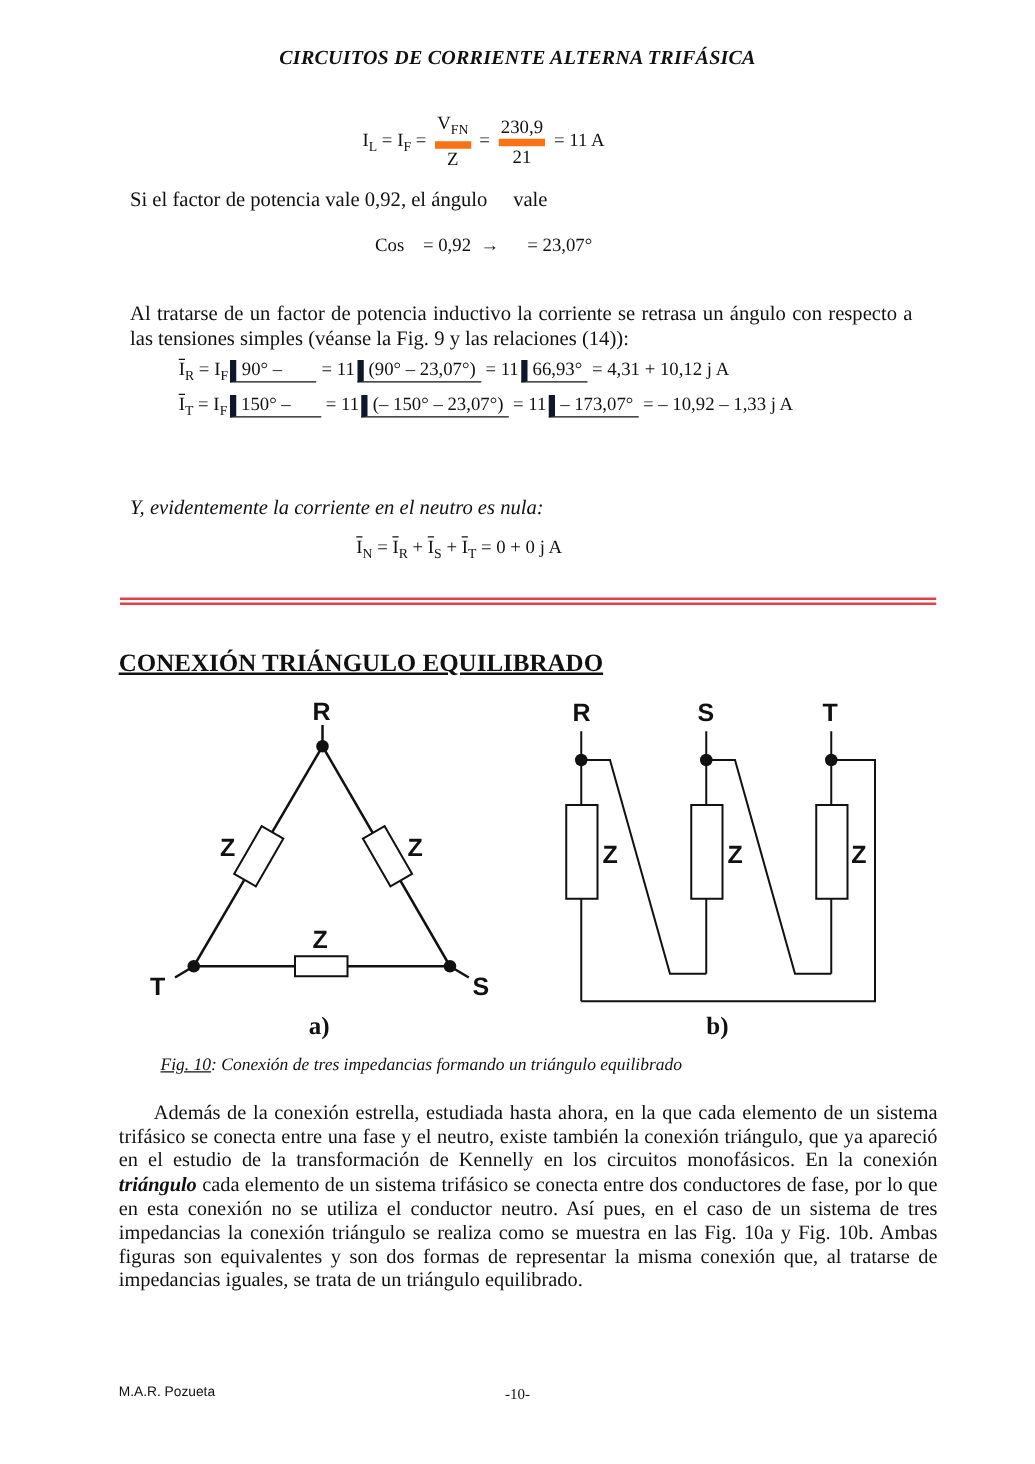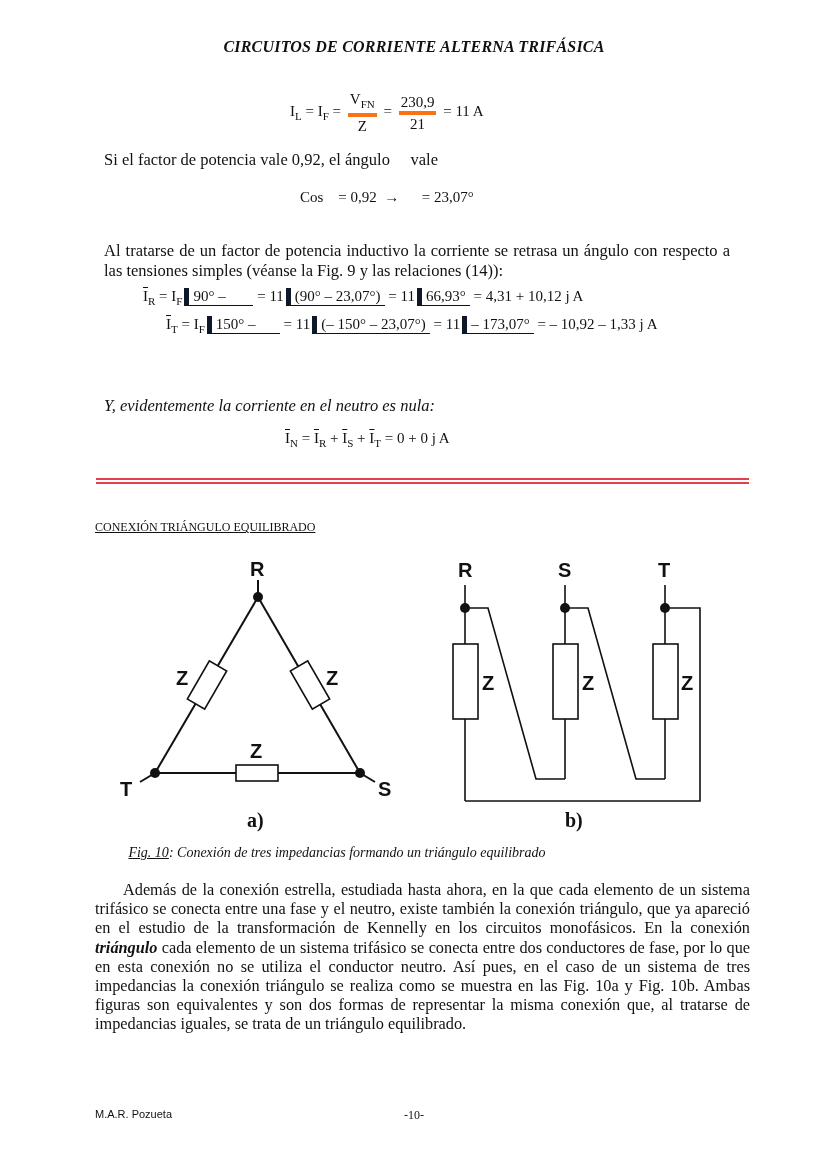--- a/index.html
+++ b/index.html
@@ -4,28 +4,28 @@
 <style>
   html, body { margin: 0; padding: 0; background: #ffffff; }
   body { width: 828px; height: 1171px; position: relative; overflow: hidden;
          font-family: "Liberation Serif", "DejaVu Serif", serif; color: #111; }
   .abs { position: absolute; }
   .hdr { left: 0; width: 828px; top: 38px; text-align: center; font-style: italic; font-weight: bold;
          font-size: 16px; letter-spacing: 0.2px; }
   .body-text { font-size: 16.5px; line-height: 20px; }
   .eq { font-size: 15px; white-space: nowrap; }
   .frac { display: inline-block; vertical-align: middle; text-align: center; margin: 0 3px; }
-  .frac .num { display: block; border-bottom: 4px solid #f97316; padding: 0 2px; line-height: 18px; }
+  .frac .num { display: block; border-bottom: 6px solid #f97316; padding: 0 2px; line-height: 18px; }
   .frac .den { display: block; line-height: 18px; }
   sub { font-size: 11px; }
   .angle { display: inline-block; border-left: 5px solid #0f172a; border-bottom: 1px solid #111;
            padding: 0 4px 0 4px; line-height: 17px; margin-left: 2px; }
   .bar { text-decoration: overline; }
   .rule { left: 96px; width: 653px; height: 2px; background: #e0404a; }
-  .section { left: 95px; top: 520px; font-weight: normal; text-decoration: underline; font-size: 12px; }
+  .section { left: 95px; top: 520px; font-weight: bold; text-decoration: underline; font-size: 20px; }
   .caption { left: 0; width: 674px; top: 845px; text-align: center; font-style: italic; font-size: 14px; }
   .para { left: 95px; width: 655px; top: 880px; font-size: 16.3px; line-height: 19.2px; text-align: justify; }
   .footer-l { left: 95px; top: 1108px; font-family: "Liberation Sans", sans-serif; font-size: 11px; }
   .footer-c { left: 0; width: 828px; top: 1108px; text-align: center; font-size: 12px; }
   .fig-label { font-family: "Liberation Sans", sans-serif; font-weight: bold; }
 </style>
 </head>
 <body>
 
 <div class="abs hdr">CIRCUITOS DE CORRIENTE ALTERNA TRIFÁSICA</div>
@@ -48,21 +48,21 @@
 <div class="abs body-text" style="left:104px; top:241px; width:626px; text-align:justify;">Al tratarse de un factor de potencia inductivo la corriente se retrasa un ángulo     con respecto a las tensiones simples (véanse la Fig. 9 y las relaciones (14)):</div>
 
 <div class="abs" style="left:143px; top:288px;">
   <div class="eq" style="height:28px;">
     <span class="bar">I</span><sub>R</sub>
     = I<sub>F</sub><span class="angle" style="width:56px;">90° –    </span>
     <span>= 11</span><span class="angle">(90° – 23,07°)</span>
     <span>= 11</span><span class="angle">66,93°</span>
     <span>= 4,31 + 10,12 j  A</span>
   </div>
-  <div class="eq" style="height:28px;margin-left:23px;">
+  <div class="eq" style="height:28px;">
     <span class="bar">I</span><sub>T</sub>
     = I<sub>F</sub><span class="angle" style="width:60px;">150° –    </span>
     <span>= 11</span><span class="angle">(– 150° – 23,07°)</span>
     <span>= 11</span><span class="angle">– 173,07°</span>
     <span>= – 10,92 – 1,33 j  A</span>
   </div>
 </div>
 
 <div class="abs body-text" style="left:104px; top:396px;font-style:italic;">Y, evidentemente la corriente en el neutro es nula:</div>
 

